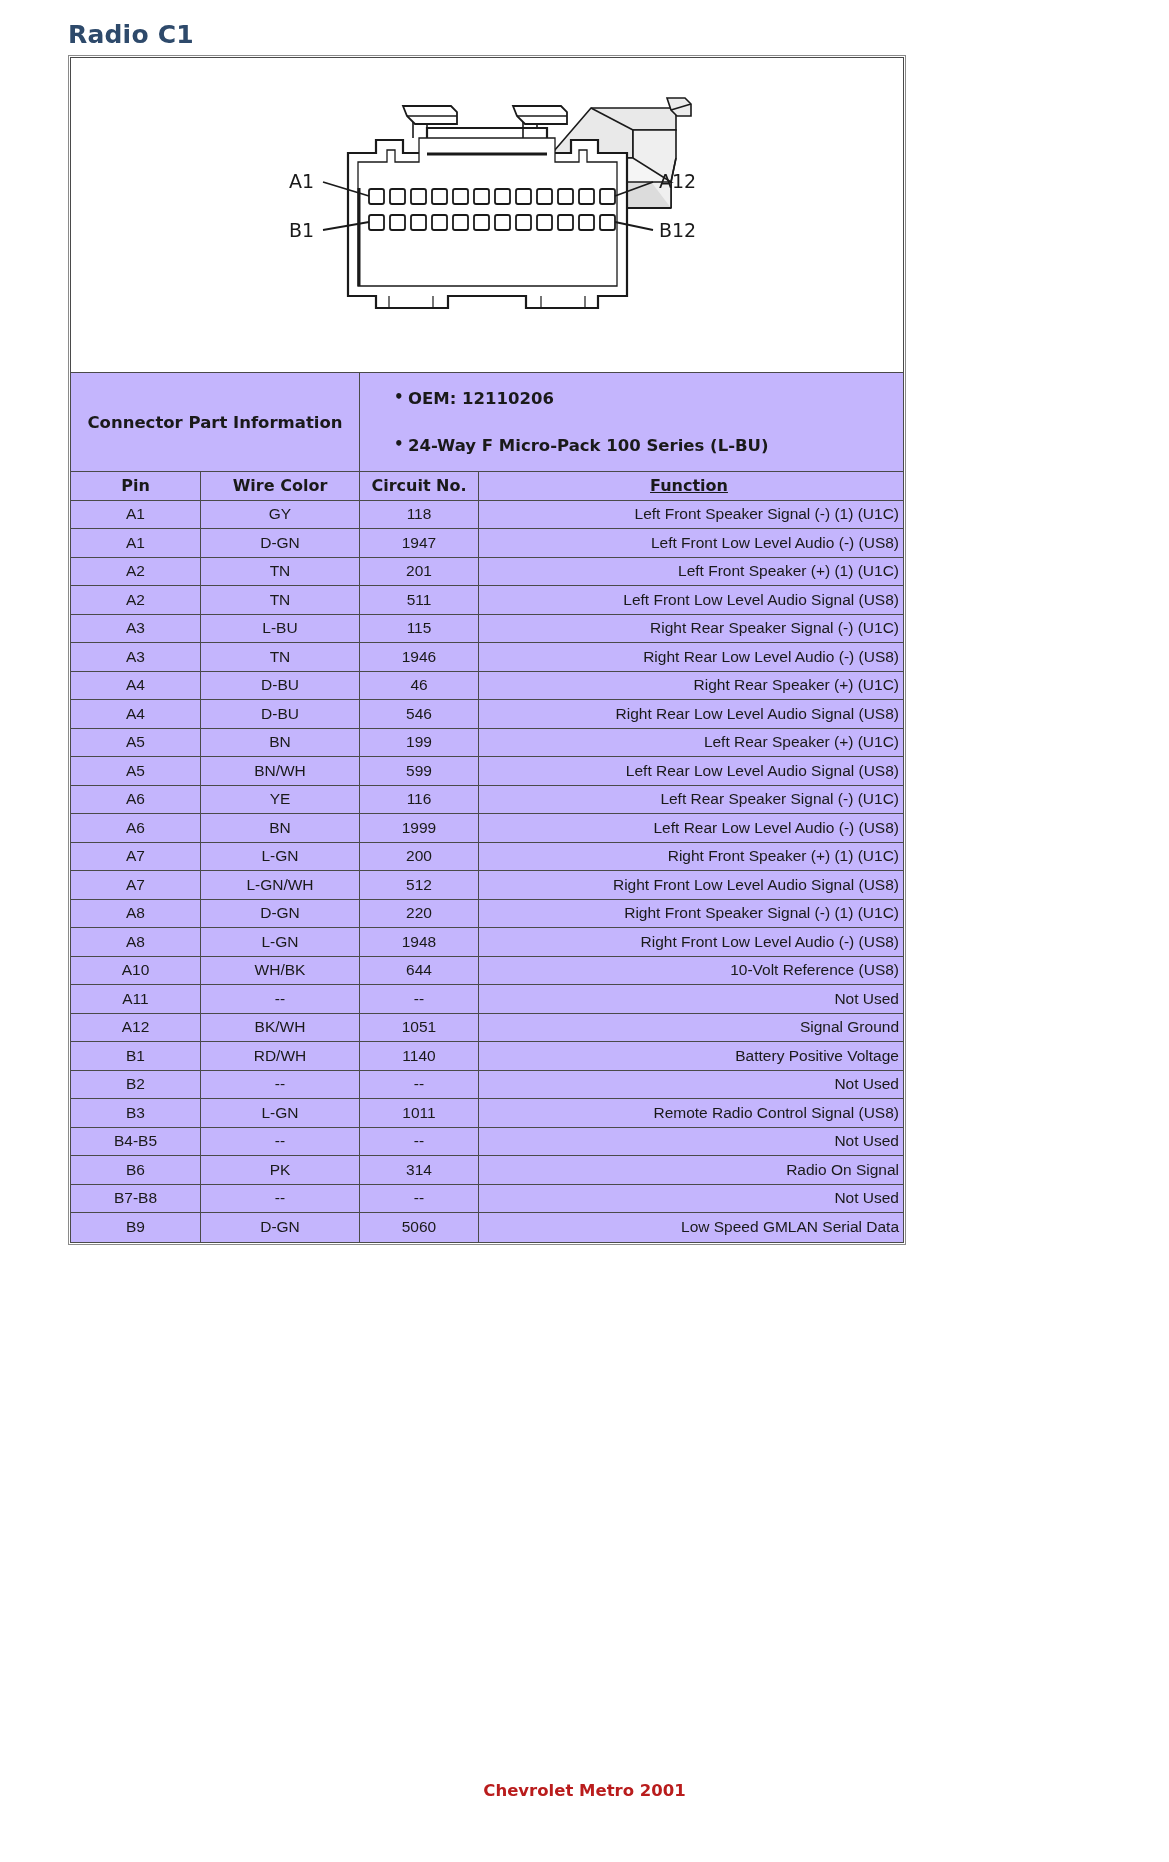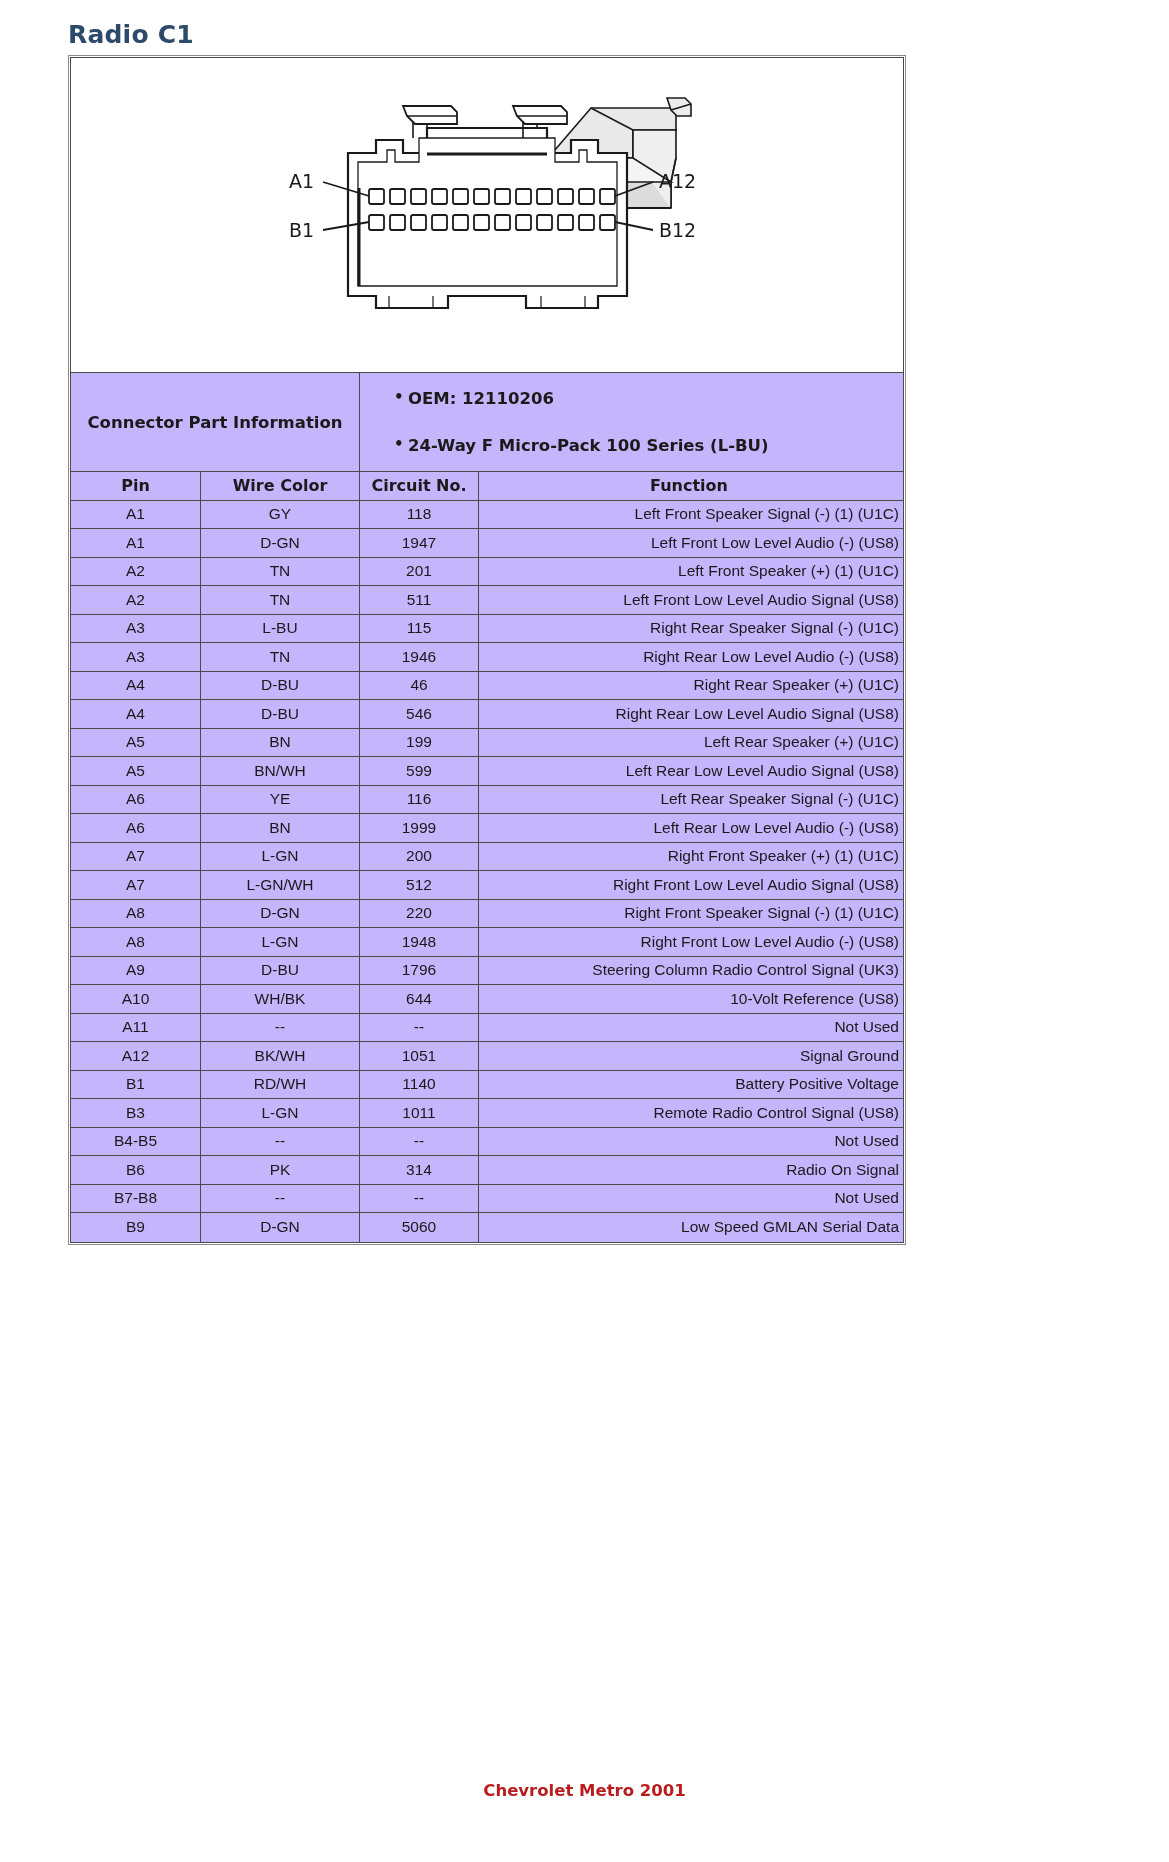--- a/index.html
+++ b/index.html
@@ -130,21 +130,21 @@
   th.c-color, td.c-color  { width: 159px; text-align: center; }
   th.c-circ, td.c-circ    { width: 119px; text-align: center; }
   th.c-func, td.c-func    { text-align: right; padding-left: 8px; }
 
   table.pintable thead th {
     font-weight: bold;
     font-size: 16px;
     text-align: center;
     font-family: "DejaVu Sans", sans-serif;
   }
-  thead th.c-func { text-align: center; padding-left: 0; }
+  thead th.c-func { text-align: center; padding-left: 0; text-decoration: underline; }
 
   
   .footer {
     position: absolute;
     left: 0;
     top: 1781px;
     width: 1169px;
     text-align: center;
     font-size: 16.5px;
     font-weight: bold;
@@ -362,26 +362,20 @@
               <td class="c-circ">220</td>
               <td class="c-func">Right Front Speaker Signal (-) (1) (U1C)</td>
             </tr>
             <tr>
               <td class="c-pin">A8</td>
               <td class="c-color">L-GN</td>
               <td class="c-circ">1948</td>
               <td class="c-func">Right Front Low Level Audio (-) (US8)</td>
             </tr>
             <tr>
-              <td class="c-pin">A9</td>
-              <td class="c-color">D-BU</td>
-              <td class="c-circ">1796</td>
-              <td class="c-func">Steering Column Radio Control Signal (UK3)</td>
-            </tr>
-            <tr>
               <td class="c-pin">A10</td>
               <td class="c-color">WH/BK</td>
               <td class="c-circ">644</td>
               <td class="c-func">10-Volt Reference (US8)</td>
             </tr>
             <tr>
               <td class="c-pin">A11</td>
               <td class="c-color">--</td>
               <td class="c-circ">--</td>
               <td class="c-func">Not Used</td>
@@ -392,20 +386,26 @@
               <td class="c-circ">1051</td>
               <td class="c-func">Signal Ground</td>
             </tr>
             <tr>
               <td class="c-pin">B1</td>
               <td class="c-color">RD/WH</td>
               <td class="c-circ">1140</td>
               <td class="c-func">Battery Positive Voltage</td>
             </tr>
             <tr>
+              <td class="c-pin">B2</td>
+              <td class="c-color">--</td>
+              <td class="c-circ">--</td>
+              <td class="c-func">Not Used</td>
+            </tr>
+            <tr>
               <td class="c-pin">B3</td>
               <td class="c-color">L-GN</td>
               <td class="c-circ">1011</td>
               <td class="c-func">Remote Radio Control Signal (US8)</td>
             </tr>
             <tr>
               <td class="c-pin">B4-B5</td>
               <td class="c-color">--</td>
               <td class="c-circ">--</td>
               <td class="c-func">Not Used</td>

